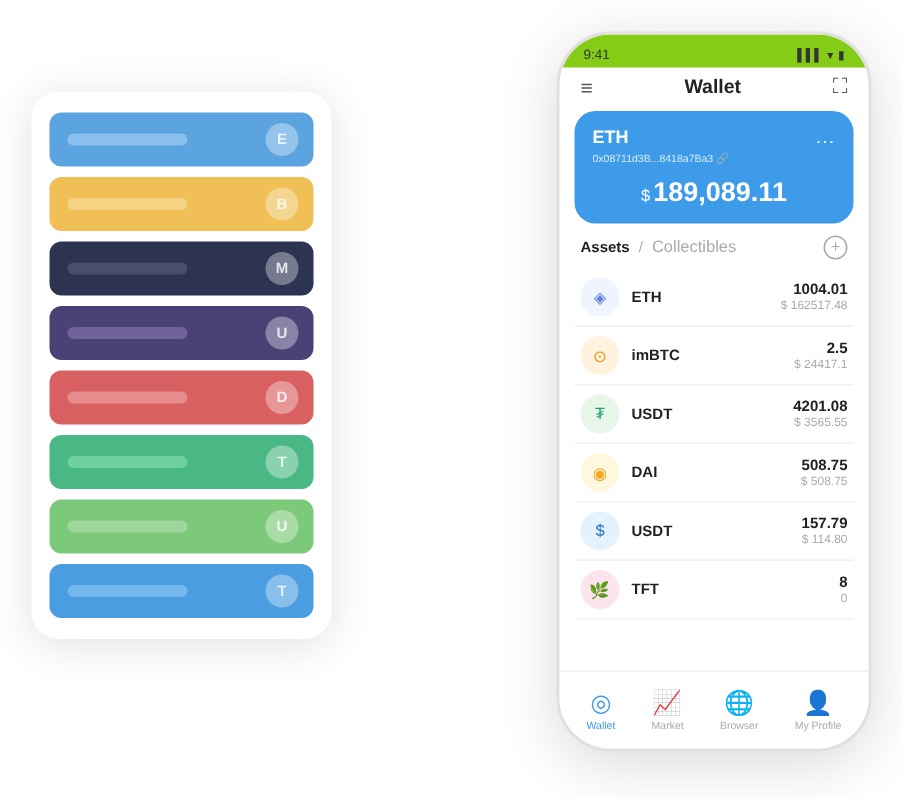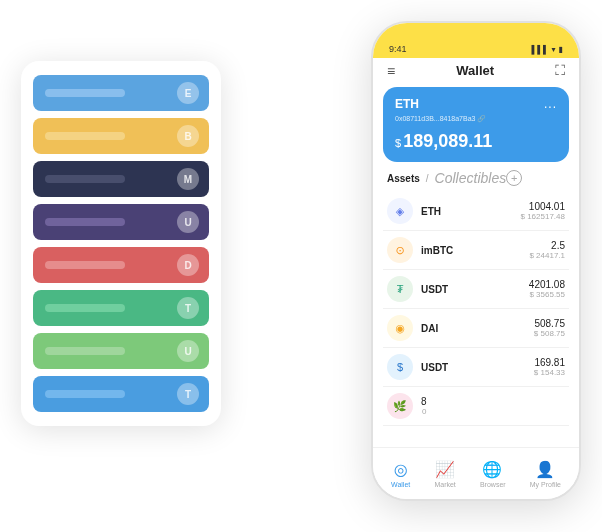--- a/index.html
+++ b/index.html
@@ -80,25 +80,25 @@
       height: 480px;
       background: #ffffff;
       border-radius: 36px;
       border: 2px solid #e0e0e0;
       box-shadow: 0 8px 40px rgba(0,0,0,0.15);
       overflow: hidden;
       z-index: 2;
     }
 
     .phone-notch-bar {
-      background: #fde047;
+      background: #84cc16;
       display: flex;
       align-items: center;
       justify-content: space-between;
-      padding: 21px 16px 4px;
+      padding: 8px 16px 4px;
       font-size: 9px;
       color: #333;
     }
 
     .status-icons {
       display: flex;
       align-items: center;
       gap: 3px;
       font-size: 8px;
     }
@@ -151,33 +151,34 @@
 
     .eth-address {
       font-size: 7px;
       opacity: 0.8;
       margin-bottom: 8px;
     }
 
     .eth-amount {
       font-size: 18px;
       font-weight: 700;
-      text-align: left;
+      text-align: center;
     }
 
     .eth-currency {
       font-size: 11px;
       font-weight: 400;
       margin-right: 2px;
     }
 
     
     .assets-header {
       display: flex;
       align-items: center;
+      justify-content: space-between;
       padding: 0 14px 6px;
     }
 
     .assets-tabs {
       display: flex;
       align-items: center;
       gap: 6px;
     }
 
     .assets-tab {
@@ -185,23 +186,22 @@
       font-weight: 600;
       color: #222;
     }
 
     .assets-tab-divider {
       font-size: 10px;
       color: #aaa;
     }
 
     .assets-tab-inactive {
-      font-size: 14px;
+      font-size: 11px;
       color: #aaa;
-      font-style: italic;
     }
 
     .assets-add {
       width: 16px;
       height: 16px;
       border: 1.5px solid #aaa;
       border-radius: 50%;
       display: flex;
       align-items: center;
       justify-content: center;
@@ -241,21 +241,21 @@
       color: #222;
       flex: 1;
     }
 
     .token-amounts {
       text-align: right;
     }
 
     .token-amount-main {
       font-size: 10px;
-      font-weight: 400;
+      font-weight: 700;
       color: #222;
     }
 
     .token-amount-usd {
       font-size: 8px;
       color: #aaa;
     }
 
     
     .bottom-nav {
@@ -409,26 +409,27 @@
           <div class="token-name">DAI</div>
           <div class="token-amounts">
             <div class="token-amount-main">508.75</div>
             <div class="token-amount-usd">$ 508.75</div>
           </div>
         </div>
         <div class="token-item">
           <div class="token-icon" style="background: rgb(227, 242, 253); color: rgb(39, 117, 202);">$</div>
           <div class="token-name">USDT</div>
           <div class="token-amounts">
-            <div class="token-amount-main">169.81</div>
-            <div class="token-amount-usd">$ 154.33</div>
+            <div class="token-amount-main">157.79</div>
+            <div class="token-amount-usd">$ 114.80</div>
           </div>
         </div>
         <div class="token-item">
           <div class="token-icon" style="background: rgb(252, 228, 236); color: rgb(233, 30, 140);">🌿</div>
+          <div class="token-name">TFT</div>
           <div class="token-amounts">
             <div class="token-amount-main">8</div>
             <div class="token-amount-usd">0</div>
           </div>
         </div>
       </div>
 
     <div class="bottom-nav">
     <div class="nav-item">
           <div class="nav-icon active">◎</div>

